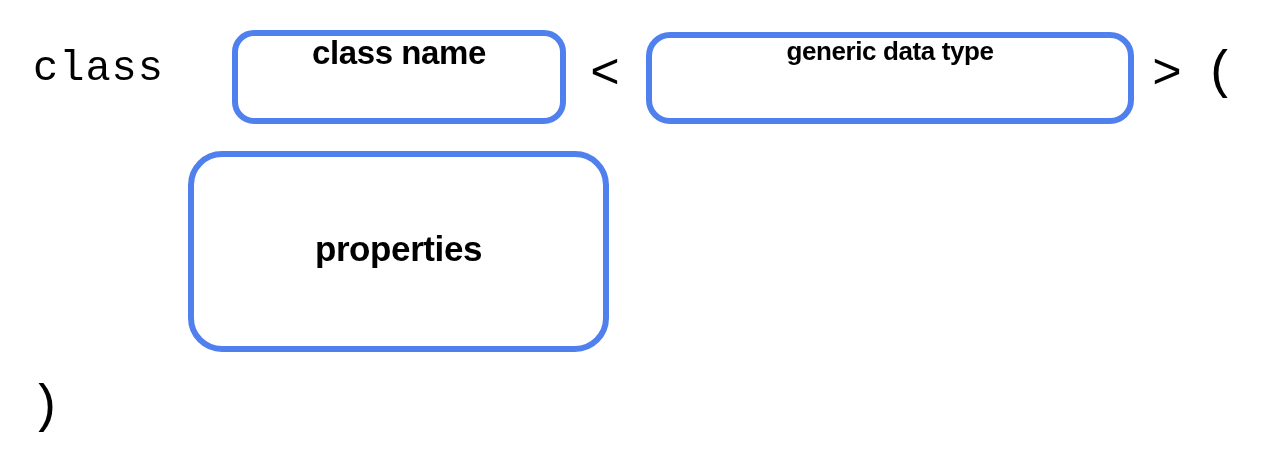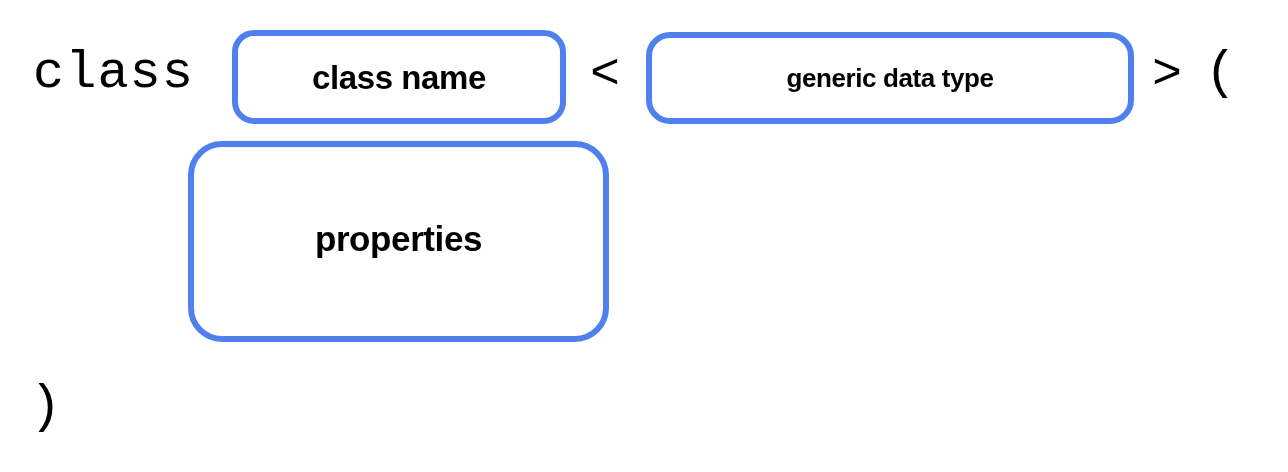--- a/index.html
+++ b/index.html
@@ -31,21 +31,21 @@
     font-family: "Liberation Mono", "DejaVu Sans Mono", monospace;
     font-weight: 400;
     color: #000000;
     white-space: pre;
     line-height: 1;
   }
 
   #kw-class {
     left: 33px;
     top: 48px;
-    font-size: 52px;
+    font-size: 42px;
     letter-spacing: 1px;
     text-align: right;
   }
 
   #angle-open {
     left: 590px;
     top: 50px;
     font-size: 50px;
   }
 
@@ -67,21 +67,21 @@
     font-size: 52px;
   }
 
   
   .slot {
     position: absolute;
     box-sizing: border-box;
     background: #ffffff;
     border: 6px solid #4f80ee;
     display: flex;
-    align-items: center;
+    align-items: flex-start;
     justify-content: center;
   }
 
   .slot-label {
     font-family: "Liberation Sans", sans-serif;
     font-weight: 700;
     color: #000000;
     white-space: nowrap;
     line-height: 1;
   }
@@ -105,21 +105,21 @@
     height: 92px;
     border-radius: 24px;
   }
   #slot-generic-type .slot-label {
     font-size: 26px;
     letter-spacing: -0.4px;
   }
 
   #slot-properties {
     left: 188px;
-    top: 141px;
+    top: 151px;
     width: 421px;
     height: 201px;
     border-radius: 34px;
     align-items: flex-start;
   }
   #slot-properties .slot-label {
     font-size: 35px;
     letter-spacing: -0.4px;
     margin-top: 74px;
   }

